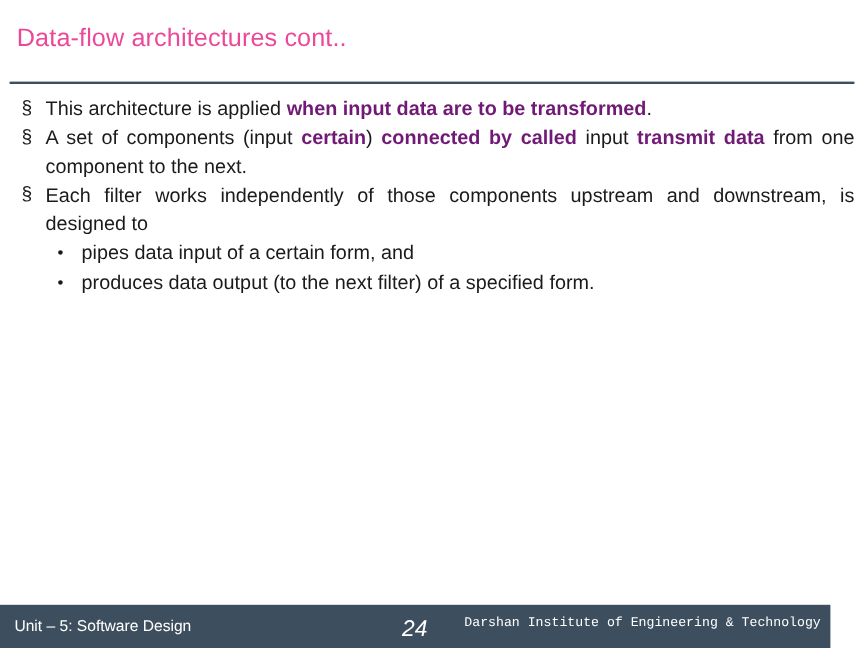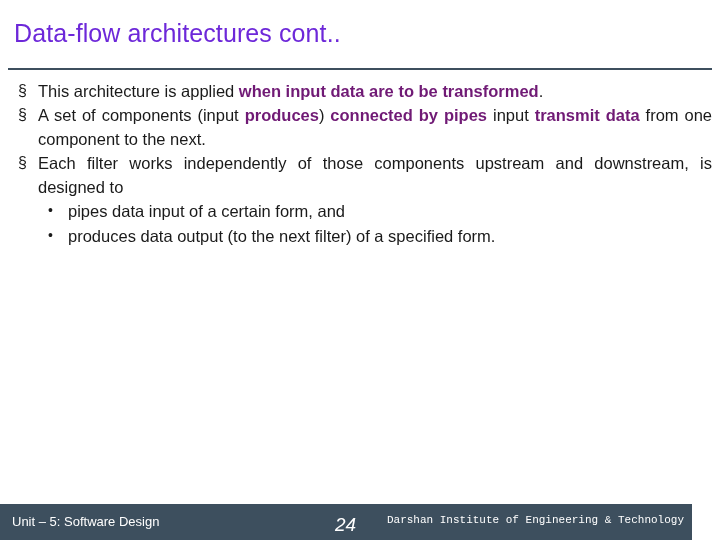--- a/index.html
+++ b/index.html
@@ -18,22 +18,22 @@
     position: relative;
     width: 720px;
     height: 540px;
     box-sizing: border-box;
   }
   .title {
     position: absolute;
     left: 14px;
     top: 20px;
     width: 690px;
-    font-size: 25px;
-    color: #6d28d9;
+    font-size: 21px;
+    color: #ec4899;
     font-weight: normal;
     letter-spacing: 0.1px;
     line-height: 1.1;
   }
   .title-rule {
     position: absolute;
     left: 8px;
     top: 68px;
     width: 704px;
     height: 2px;
@@ -119,21 +119,21 @@
 
   <div class="body">
 
     <div class="bullet">
       <span class="marker">§</span>
       <span><span>This architecture is applied </span><span class="hl">when input data are to be transformed</span><span>.</span></span>
     </div>
 
     <div class="bullet">
       <span class="marker">§</span>
-      <span><span>A set of components (input </span><span class="hl">produces</span><span>) </span><span class="hl">connected by pipes</span><span> input </span><span class="hl">transmit data</span><span> from one component to the next.</span></span>
+      <span><span>A set of components (input </span><span class="hl">certain</span><span>) </span><span class="hl">connected by called</span><span> input </span><span class="hl">transmit data</span><span> from one component to the next.</span></span>
     </div>
 
     <div class="bullet">
       <span class="marker">§</span>
       <span>Each filter works independently of those components upstream and downstream, is designed to</span>
     </div>
 
     <div class="sub">
       <span class="marker">•</span>
       <span>pipes data input of a certain form, and</span>

